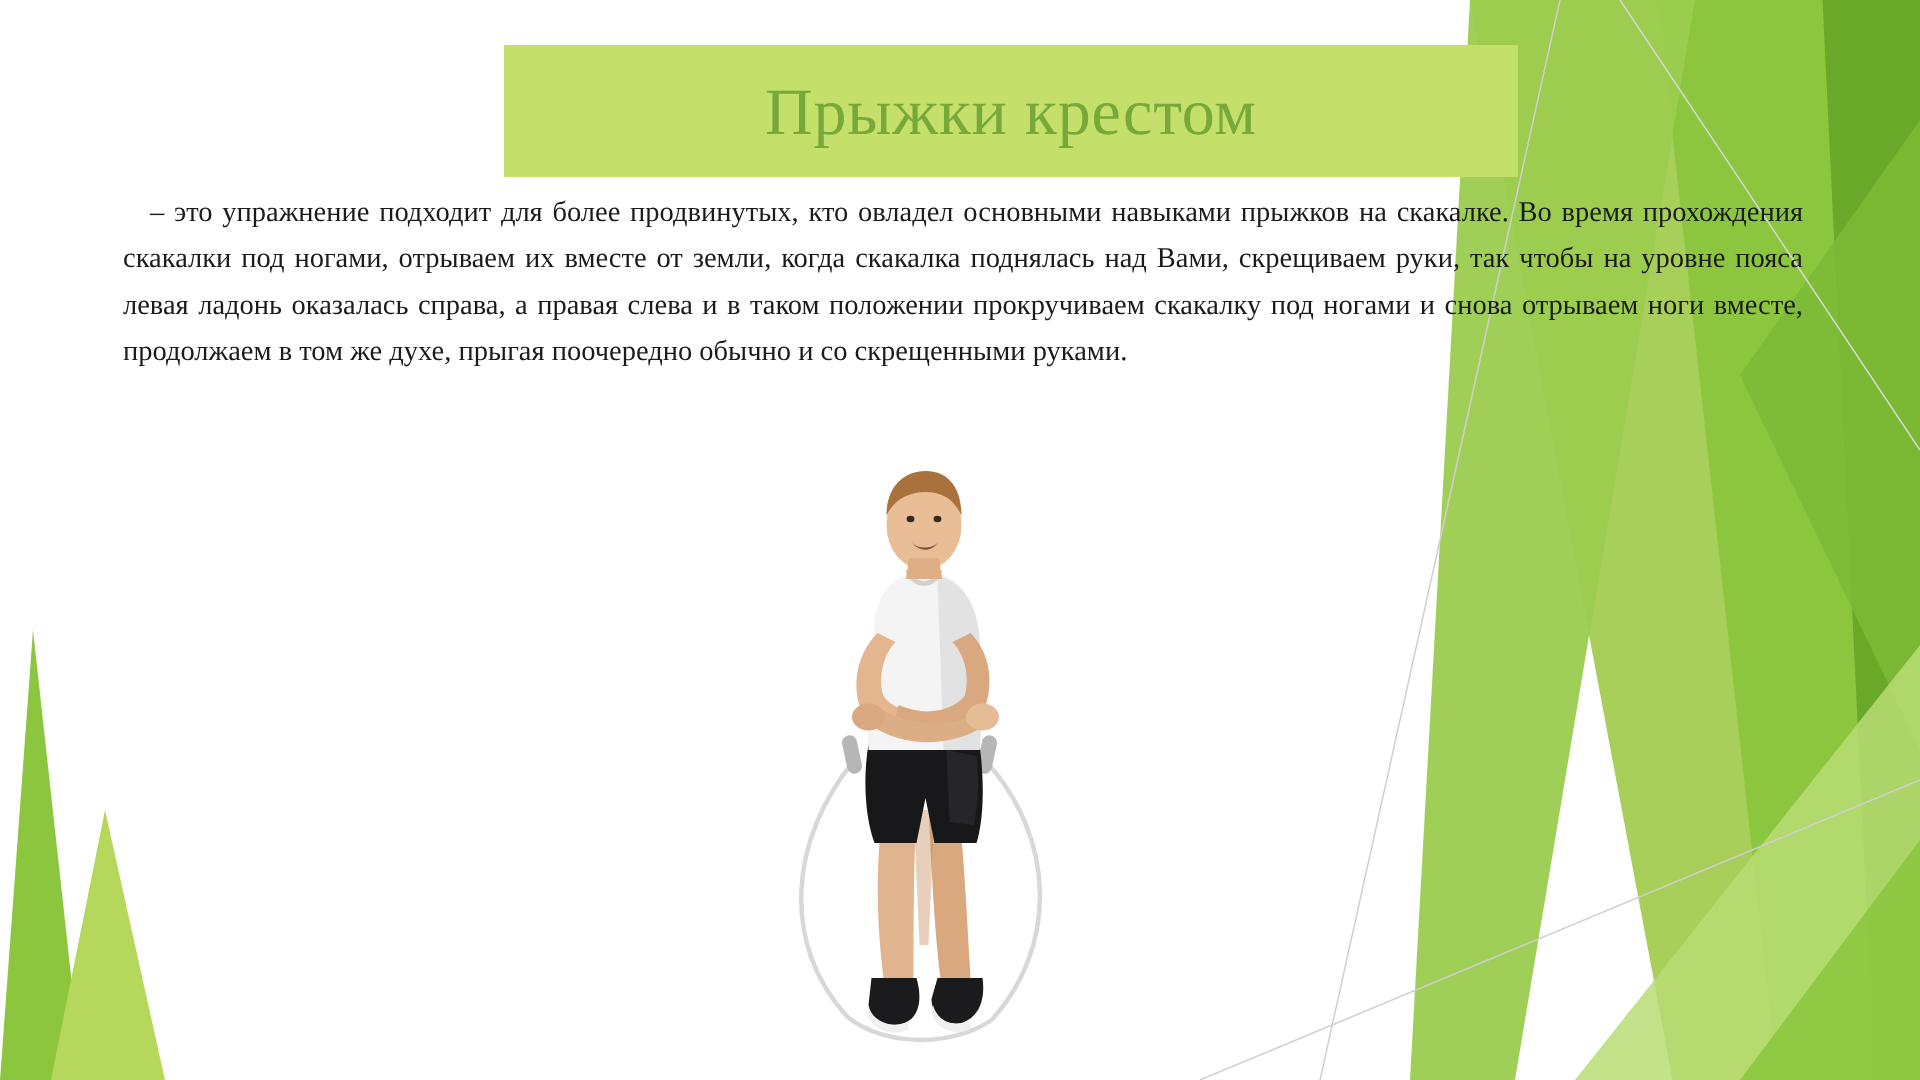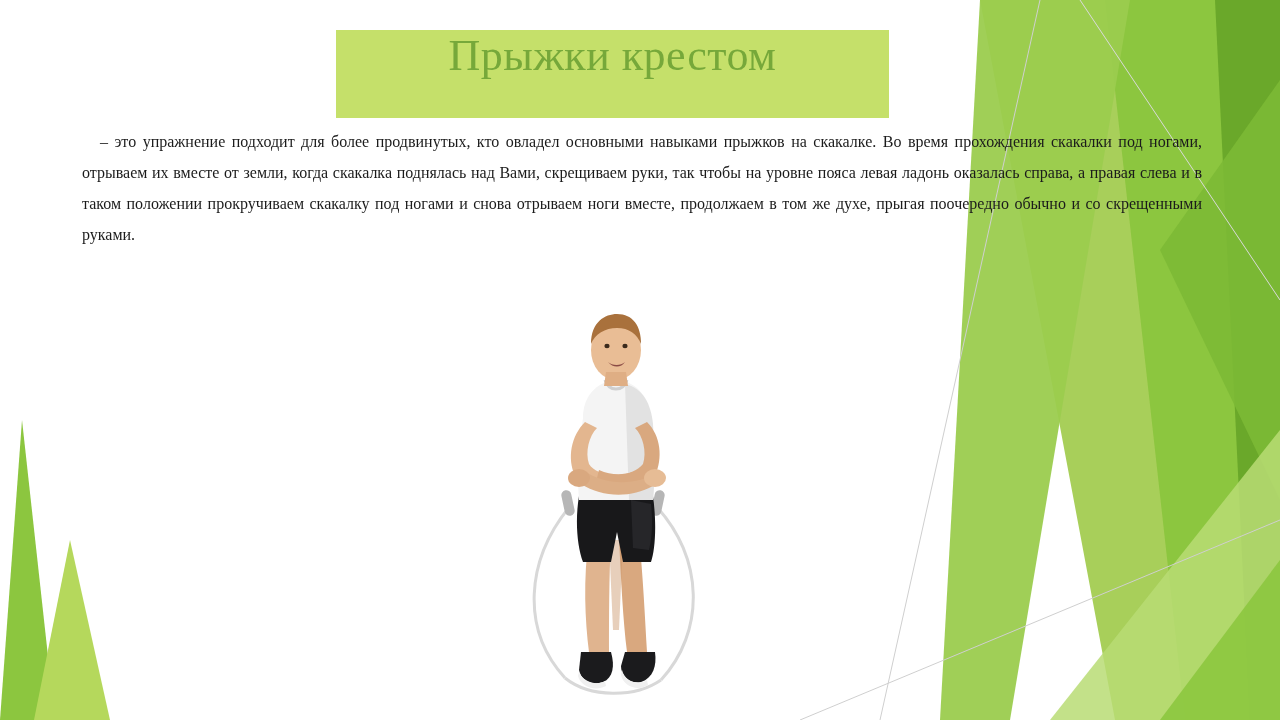--- a/index.html
+++ b/index.html
@@ -26,42 +26,43 @@
     display: block;
     width: 1280px;
     height: 720px;
   }
 
   
   .title-band {
     position: absolute;
     left: 336px;
     top: 30px;
-    width: 553px;
+    width: 676px;
     height: 88px;
     background: #c5e06a;
     display: flex;
+    align-items: center;
     justify-content: center;
   }
   .title-text {
     font-family: "Liberation Serif", serif;
     font-size: 44px;
     color: #76a83a;
     letter-spacing: 0.5px;
     white-space: nowrap;
   }
 
   
   .body-text {
     position: absolute;
     left: 82px;
     top: 126px;
     width: 1120px;
     font-family: "Liberation Serif", serif;
-    font-size: 16px;
+    font-size: 19px;
     line-height: 31px;
     color: #1b1b1b;
     text-align: justify;
     text-indent: 18px;
     text-justify: inter-word;
   }
 
   
   .photo {
     position: absolute;

